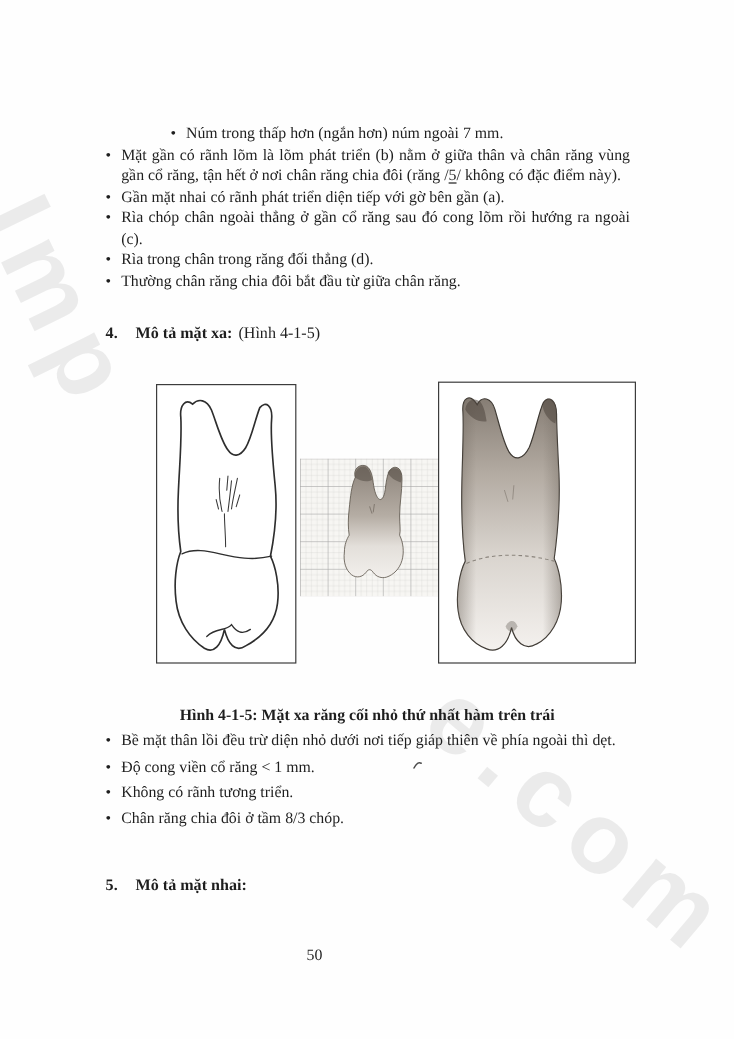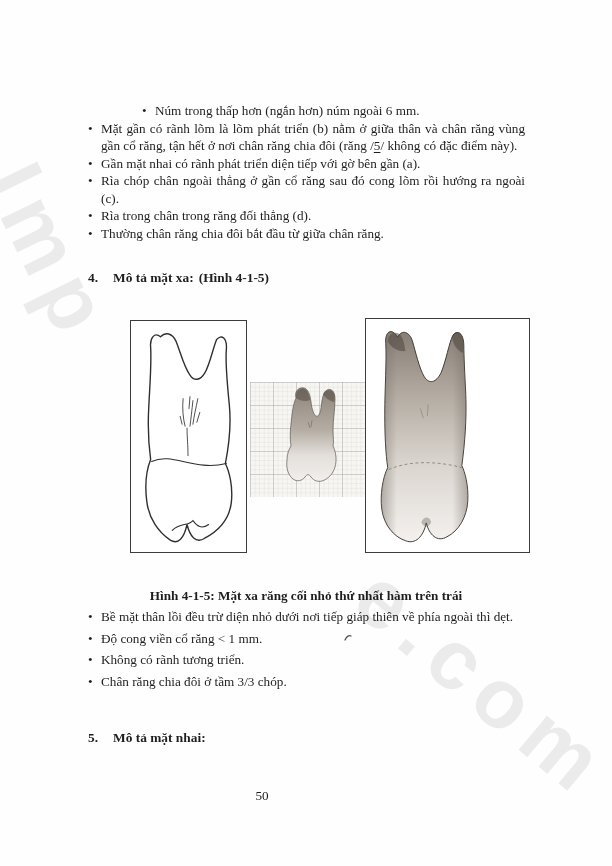--- a/index.html
+++ b/index.html
@@ -25,21 +25,21 @@
   li.bullet { display:flex; }
   li.bullet .dot { flex:none; width:13px; }
   li.bullet.indent { padding-left:54px; }
   li.bullet .btxt { flex:1; text-align:justify; }
   li.bullet .btxt u { text-underline-offset:2px; }
   
   .heading { position:absolute; left:88px; width:440px; display:flex; font-weight:bold; font-size:13.4px; }
   .heading-4 { top:270px; }
   .heading-5 { top:730px; }
   .hnum { width:25px; flex:none; }
-  .href { font-weight:bold; margin-left:5px; }
+  .href { font-weight:normal; margin-left:5px; }
   
   .figure { position:absolute; left:0; top:315px; width:612px; height:258px; }
   .panel { position:absolute; background:#ffffff; border:1.5px solid var(--panel-border, #3c3c3c); box-sizing:border-box; }
   .panel-left  { left:130px; top:5px;  width:117px; height:233px; }
   .panel-right { left:365px; top:3px;  width:165px; height:235px; }
   .gridbox { position:absolute; left:250px; top:67px; width:117px; height:115px; }
   .panel svg, .gridbox svg { display:block; width:100%; height:100%; }
   .artifact { position:absolute; left:344px; top:318px; width:8px; height:8px; }
   
   .caption { position:absolute; left:0; top:576px; width:612px; text-align:center; font-weight:bold; font-size:13.2px;margin-top:12px; }
@@ -52,21 +52,21 @@
 <div class="page">
 
   <span class="wm wm1">Imp</span>
   <span class="wm wm2">e.com</span>
 
   <div class="layer">
 
     <ul class="blist blist-top">
         <li class="bullet indent">
           <span class="dot">•</span>
-          <span class="btxt">Núm trong thấp hơn (ngắn hơn) núm ngoài 6 mm.</span>
+          <span class="btxt">Núm trong thấp hơn (ngắn hơn) núm ngoài 7 mm.</span>
         </li>
         <li class="bullet">
           <span class="dot">•</span>
           <span class="btxt">Mặt gần có rãnh lõm là lõm phát triển (b) nằm ở giữa thân và chân răng vùng gần cổ răng, tận hết ở nơi chân răng chia đôi (răng /<u>5</u>/ không có đặc điểm này).</span>
         </li>
         <li class="bullet">
           <span class="dot">•</span>
           <span class="btxt">Gần mặt nhai có rãnh phát triển diện tiếp với gờ bên gần (a).</span>
         </li>
         <li class="bullet">
@@ -177,21 +177,21 @@
         <li class="bullet">
           <span class="dot">•</span>
           <span class="btxt">Độ cong viền cổ răng &lt; 1 mm.</span>
         </li>
         <li class="bullet">
           <span class="dot">•</span>
           <span class="btxt">Không có rãnh tương triển.</span>
         </li>
         <li class="bullet">
           <span class="dot">•</span>
-          <span class="btxt">Chân răng chia đôi ở tầm 3/3 chóp.</span>
+          <span class="btxt">Chân răng chia đôi ở tầm 8/3 chóp.</span>
         </li>
       </ul>
 
     <div class="heading heading-5">
       <span class="hnum">5.</span>
       <span class="htitle">Mô tả mặt nhai:</span>
     </div>
 
     <div class="pagenum">50</div>
 

